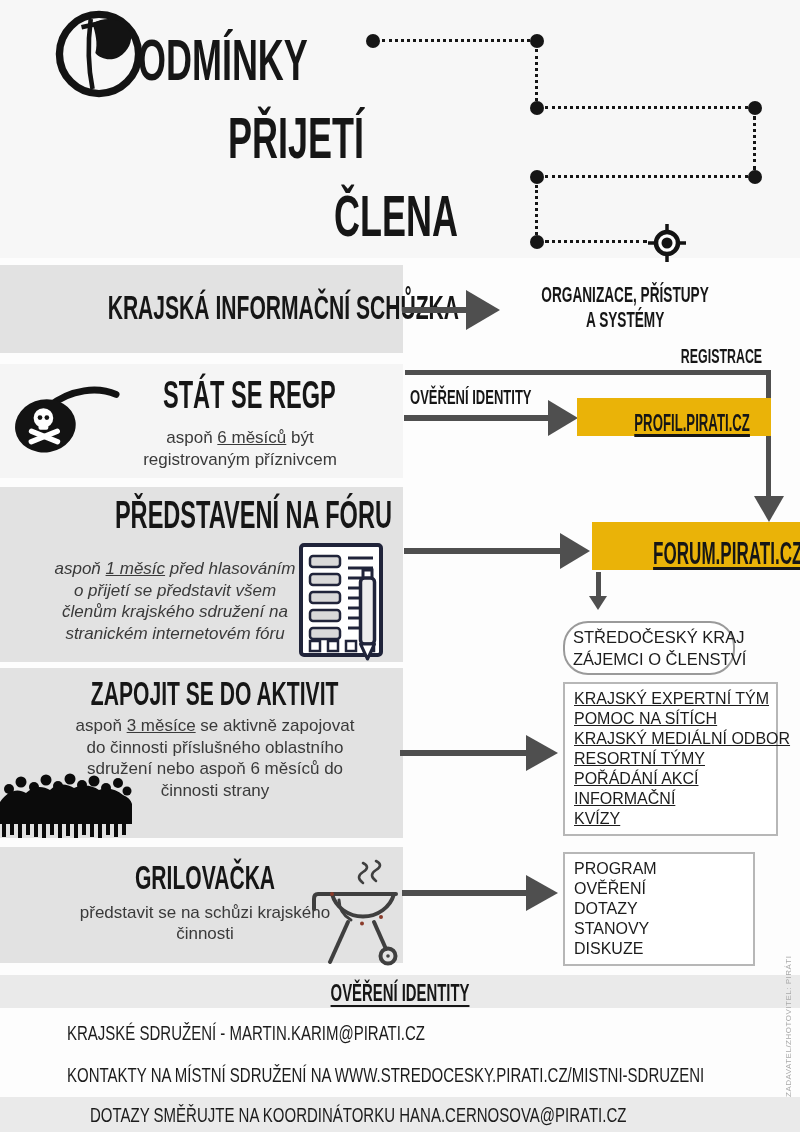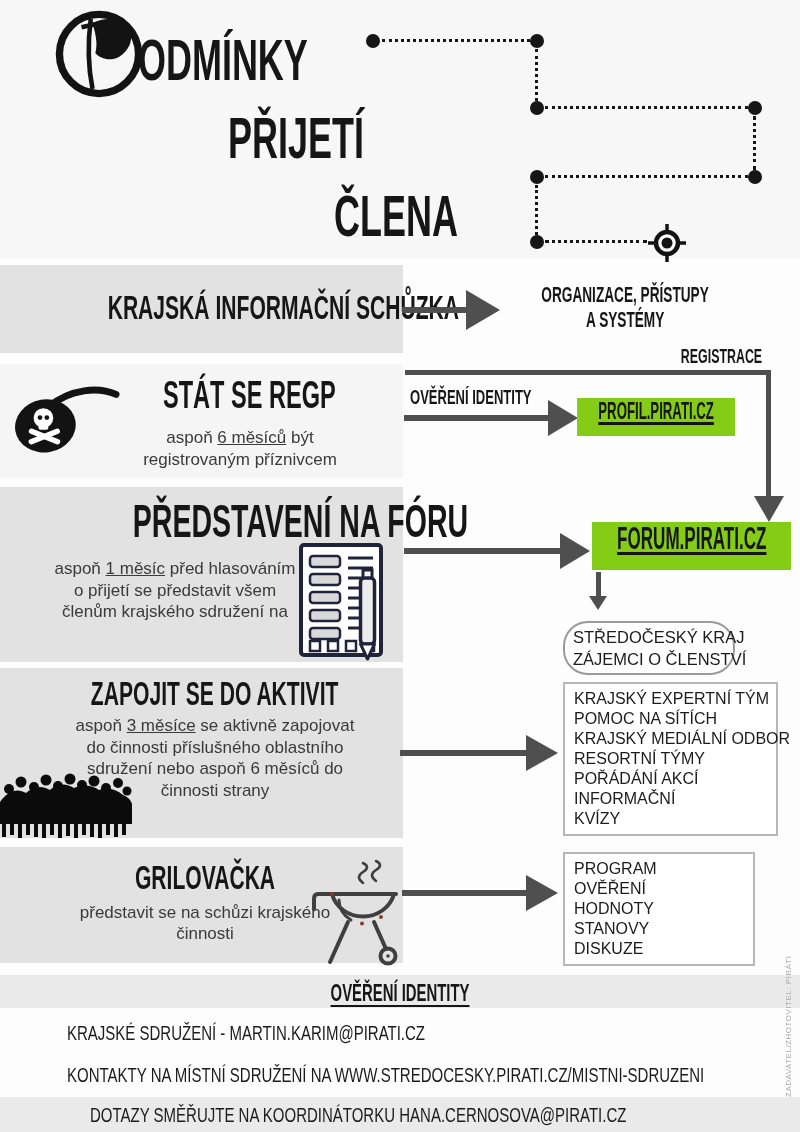--- a/index.html
+++ b/index.html
@@ -14,21 +14,21 @@
   .xs75{transform:scaleX(0.75);}
   .bodytext{position:absolute;text-align:center;color:#3a3a3a;font-size:17px;line-height:21.5px;white-space:nowrap;}
   .u{text-decoration:underline;}
   .graybox{position:absolute;background:#e2e2e2;}
   .shaft{position:absolute;background:#4f4f4f;}
   .headR{position:absolute;width:0;height:0;border-top:20px solid transparent;border-bottom:20px solid transparent;border-left:34px solid #4f4f4f;}
   .headD{position:absolute;width:0;height:0;border-left:15px solid transparent;border-right:15px solid transparent;border-top:26px solid #4f4f4f;}
   .dot{position:absolute;width:14px;height:14px;border-radius:50%;background:#161616;}
   .dh{position:absolute;height:0;border-top:3px dotted #161616;}
   .dv{position:absolute;width:0;border-left:3px dotted #161616;}
-  .linkbox{position:absolute;background:#84cc16;display:flex;align-items:flex-start;justify-content:center;}
+  .linkbox{position:absolute;background:#eab308;display:flex;align-items:flex-end;justify-content:center;padding-left:36px;}
   .linkbox .h{text-decoration:underline;text-decoration-thickness:3px;text-underline-offset:3px;}
   .listbox{position:absolute;background:#fff;border:2px solid #b7b7b7;padding:5px 9px;font-size:16px;line-height:20px;color:#1c1c1c;white-space:nowrap;}
   .credit{position:absolute;writing-mode:vertical-rl;transform:rotate(180deg);font-size:8px;color:#a9a9a9;letter-spacing:0.5px;white-space:nowrap;}
 </style>
 </head>
 <body>
 
 <div id="poster">
 
   <div class="abs" style="left:0;top:0;width:800px;height:258px;background:#f7f7f7;"></div>
@@ -120,27 +120,28 @@
   </div>
   <div>
     <div class="shaft" style="left:404px;top:415px;width:146px;height:6px;"></div>
     <div class="headR" style="left:548px;top:400px;border-top-width:18px;border-bottom-width:18px;border-left-width:30px;"></div>
   </div>
   <div class="linkbox" style="left:577px;top:398px;width:158px;height:38px;font-size:24px;">
     <span class="h xs55">PROFIL.PIRATI.CZ</span>
   </div>
 
   <div class="graybox" style="left:0;top:487px;width:403px;height:175px;"></div>
-  <div class="hblock" style="left:30px;top:494px;width:400px;font-size:46px;">
+  <div class="hblock" style="left:30px;top:494px;width:400px;font-size:38px;">
     <span class="h">PŘEDSTAVENÍ NA FÓRU</span>
   </div>
-  <div class="bodytext" style="left:5px;top:558px;width:340px;">
+  <div class="bodytext" style="left:5px;top:558px;width:340px;font-style:italic;">
     <div><span>aspoň </span><span class="u">1 měsíc</span><span> před hlasováním</span></div>
     <div>o přijetí se představit všem</div>
     <div>členům krajského sdružení na</div>
+    <div>stranickém internetovém fóru</div>
   </div>
   <svg class="abs" style="left:297px;top:541px;" width="95" height="121" viewBox="0 0 95 121">
     <rect x="4" y="4" width="80" height="110" rx="3" fill="#fff" stroke="#20243a" stroke-width="4"></rect>
     <g fill="#d9d9d9" stroke="#20243a" stroke-width="2.5">
       <rect x="13" y="15" width="30" height="11" rx="3"></rect>
       <rect x="13" y="33" width="30" height="11" rx="3"></rect>
       <rect x="13" y="51" width="30" height="11" rx="3"></rect>
       <rect x="13" y="69" width="30" height="11" rx="3"></rect>
       <rect x="13" y="87" width="30" height="11" rx="3"></rect>
     </g>
@@ -219,21 +220,21 @@
       <rect x="98" y="50" width="4" height="16"></rect>
         <rect x="106" y="50" width="4" height="13"></rect>
       <rect x="114" y="50" width="4" height="15"></rect>
         <rect x="122" y="50" width="4" height="13"></rect>
     </g>
   </svg>
   <div>
     <div class="shaft" style="left:400px;top:750px;width:128px;height:6px;"></div>
     <div class="headR" style="left:526px;top:735px;border-top-width:18px;border-bottom-width:18px;border-left-width:32px;"></div>
   </div>
-  <div class="listbox" style="left:563px;top:682px;width:193px;">
+  <div class="listbox" style="left:563px;top:682px;width:193px;text-decoration:underline;">
     <div>KRAJSKÝ EXPERTNÍ TÝM</div>
     <div>POMOC NA SÍTÍCH</div>
     <div>KRAJSKÝ MEDIÁLNÍ ODBOR</div>
     <div>RESORTNÍ TÝMY</div>
     <div>POŘÁDÁNÍ AKCÍ</div>
     <div>INFORMAČNÍ</div>
     <div>KVÍZY</div>
   </div>
 
   <div class="graybox" style="left:0;top:847px;width:403px;height:116px;"></div>
@@ -261,21 +262,21 @@
     <circle cx="56" cy="67.5" r="2" fill="#8a3b2a"></circle>
     <circle cx="75" cy="61" r="2" fill="#8a3b2a"></circle>
   </svg>
   <div>
     <div class="shaft" style="left:402px;top:890px;width:126px;height:6px;"></div>
     <div class="headR" style="left:526px;top:875px;border-top-width:18px;border-bottom-width:18px;border-left-width:32px;"></div>
   </div>
   <div class="listbox" style="left:563px;top:852px;width:170px;">
     <div>PROGRAM</div>
     <div>OVĚŘENÍ</div>
-    <div>HODNOTY</div>
+    <div>DOTAZY</div>
     <div>STANOVY</div>
     <div>DISKUZE</div>
   </div>
 
   <div class="abs" style="left:0;top:975px;width:800px;height:33px;background:#eaeaea;"></div>
   <div class="hblock" style="left:0;top:979px;width:800px;font-size:24px;">
     <span class="h" style="text-decoration:underline;text-decoration-thickness:2px;text-underline-offset:4px;font-weight:700;">OVĚŘENÍ IDENTITY</span>
   </div>
   <div class="abs" style="left:67px;top:1022px;font-size:20px;white-space:nowrap;">
     <span class="h xs75 o-l" style="font-weight:400;color:#1c1c1c;">KRAJSKÉ SDRUŽENÍ -  MARTIN.KARIM@PIRATI.CZ</span>

